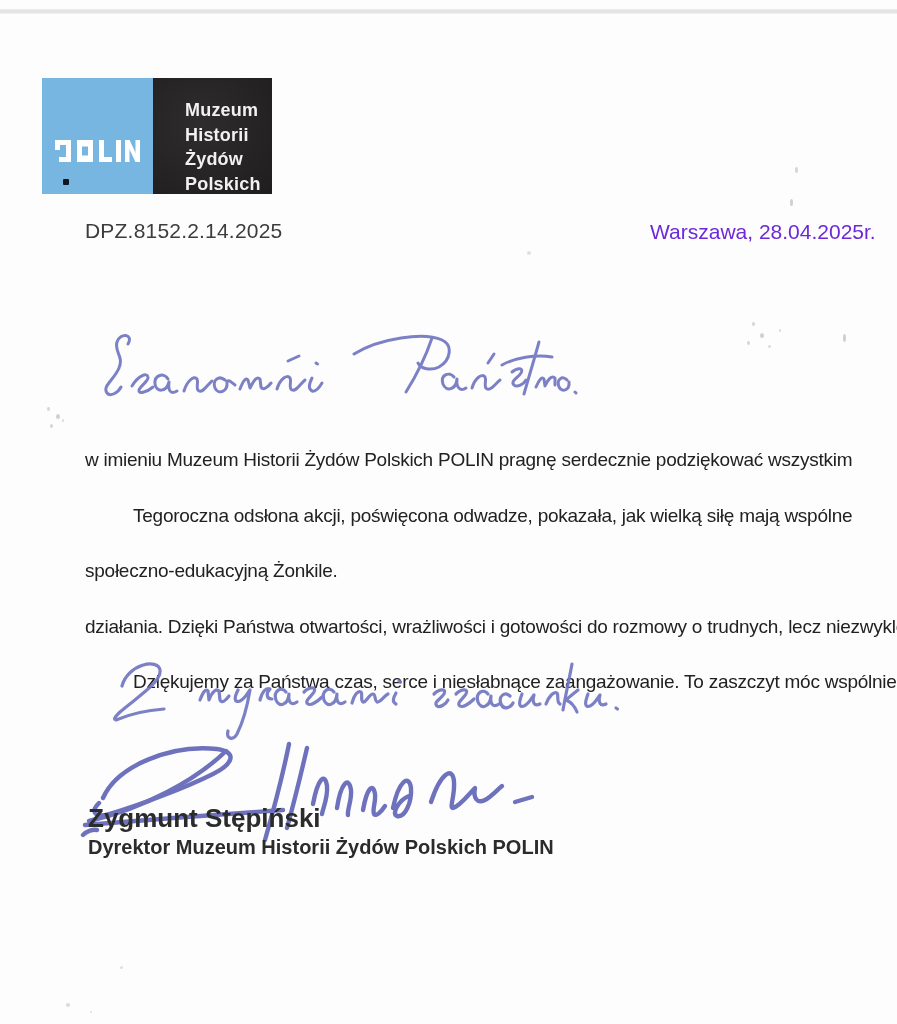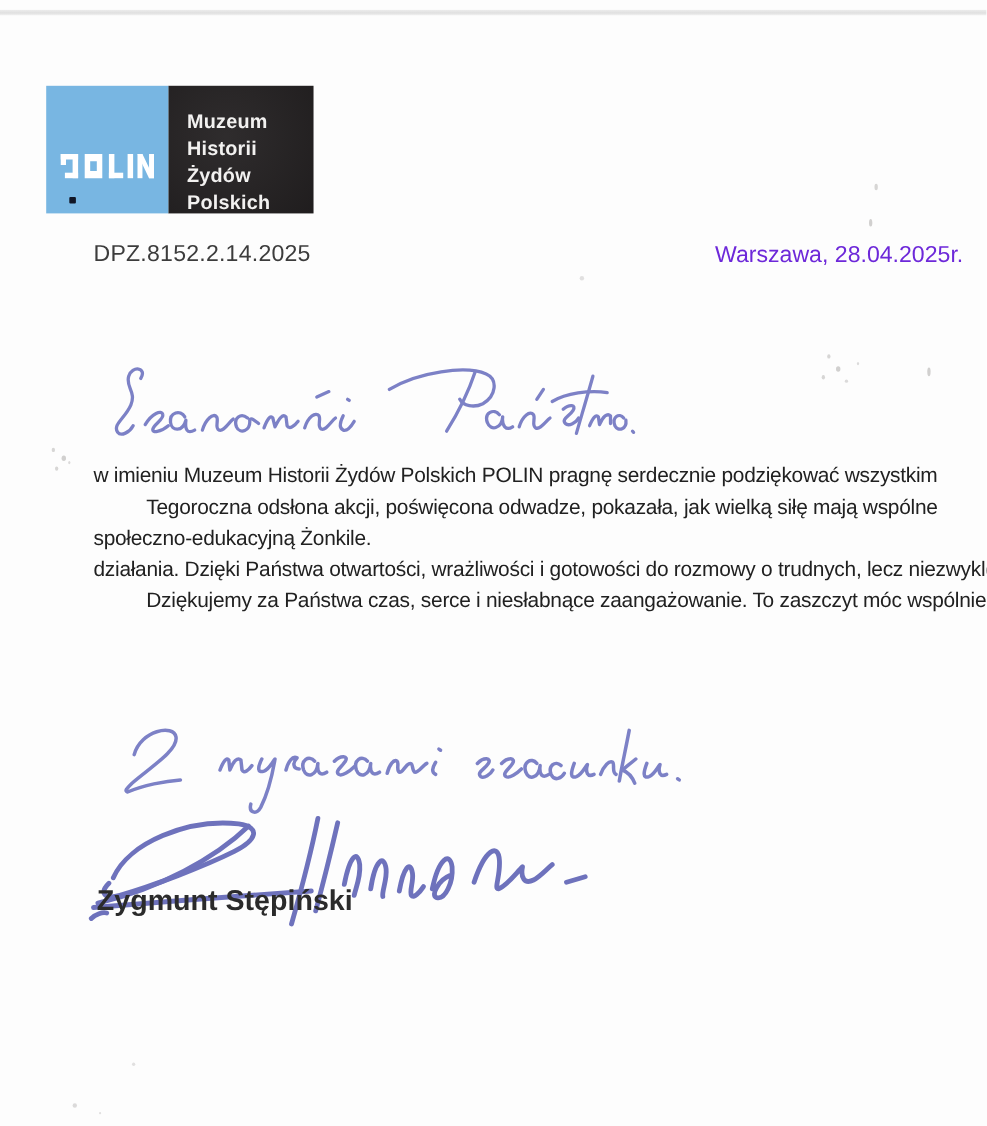--- a/index.html
+++ b/index.html
@@ -16,39 +16,39 @@
     background:linear-gradient(to bottom,#ececec,#e0e0e0 55%,#f2f2f2);
   }
   
   .logo{position:absolute;left:42px;top:78px;display:flex;filter:blur(.2px);}
   .logo-blue{
     position:relative;width:111px;height:116px;background:#78b6e2;
   }
   .logo-blue svg{position:absolute;left:13px;top:62px;}
   .logo-dot{position:absolute;left:21px;top:101px;width:6px;height:6px;background:#101626;border-radius:1px;}
   .logo-black{
-    width:132px;height:116px;background:#242122;
-    box-sizing:border-box;padding:20px 0 0 17px;
+    width:119px;height:116px;background:#242122;
+    box-sizing:border-box;padding:20px 0 0 32px;
     background-image:radial-gradient(circle at 40% 40%, rgba(255,255,255,.05), rgba(0,0,0,.12));
   }
   .logo-black .line{
     color:#f2f1f0;font-weight:700;font-size:18px;line-height:24.5px;letter-spacing:.2px;
   }
   
   .ref-number{position:absolute;left:85px;top:219px;font-size:21px;color:#3c3c3c;letter-spacing:.2px;white-space:nowrap;}
   .place-date{position:absolute;left:650px;top:220px;font-size:21px;color:#6d28d9;white-space:nowrap;}
   
   .hand{position:absolute;pointer-events:none;}
   .hand path{fill:none;stroke-linecap:round;stroke-linejoin:round;}
   
   .body-text{
     position:absolute;left:85px;top:419px;width:812px;
     font-size:19px;line-height:28.6px;letter-spacing:-0.25px;color:#212121;
   }
-  .body-text .bline{white-space:nowrap;}
+  .body-text .bline{white-space:nowrap;margin-top:27px;}
   .body-text .indent{padding-left:48px;}
   
   .signer-name{position:absolute;left:88px;top:803px;font-size:26px;font-weight:700;color:#2b2b2b;white-space:nowrap;}
   .signer-title{position:absolute;left:88px;top:836px;font-size:20px;font-weight:700;color:#2b2b2b;white-space:nowrap;}
   
   .speck{position:absolute;background:#8f8c8a;border-radius:50%;}
 </style>
 </head>
 <body>
 
@@ -162,20 +162,21 @@
       <path d="M262,68 C266,42 274,36 276,50 C277,60 272,70 273,75"></path>
       <path d="M288,70 C292,48 298,42 300,54 C301,62 297,70 299,74 C301,77 306,72 310,66"></path>
       <path d="M318,68 C324,40 334,34 336,48 C337,62 330,78 322,76 C316,74 324,60 334,56"></path>
       <path d="M356,62 C366,32 378,26 379,42 C380,56 374,68 378,68 C385,66 394,54 400,48 C398,58 402,64 410,60 C416,57 422,50 427,46"></path>
       <path d="M440,62 L457,57"></path>
       <path d="M8,95 C12,91 18,89 22,90"></path>
     </g>
   </svg>
 
   <div class="signer-name">Zygmunt Stępiński</div>
+  <div class="signer-title">Dyrektor Muzeum Historii Żydów Polskich POLIN</div>
 
   <div>
     <div class="speck" style="left:795px;top:167px;width:3px;height:6px;opacity:.35;"></div>
     <div class="speck" style="left:790px;top:199px;width:3px;height:7px;opacity:.4;"></div>
     <div class="speck" style="left:527px;top:251px;width:4px;height:4px;opacity:.25;"></div>
     <div class="speck" style="left:843px;top:334px;width:3px;height:8px;opacity:.4;"></div>
     <div class="speck" style="left:752px;top:322px;width:3px;height:4px;opacity:.35;"></div>
     <div class="speck" style="left:760px;top:333px;width:4px;height:5px;opacity:.4;"></div>
     <div class="speck" style="left:747px;top:341px;width:3px;height:4px;opacity:.35;"></div>
     <div class="speck" style="left:768px;top:345px;width:3px;height:3px;opacity:.3;"></div>

